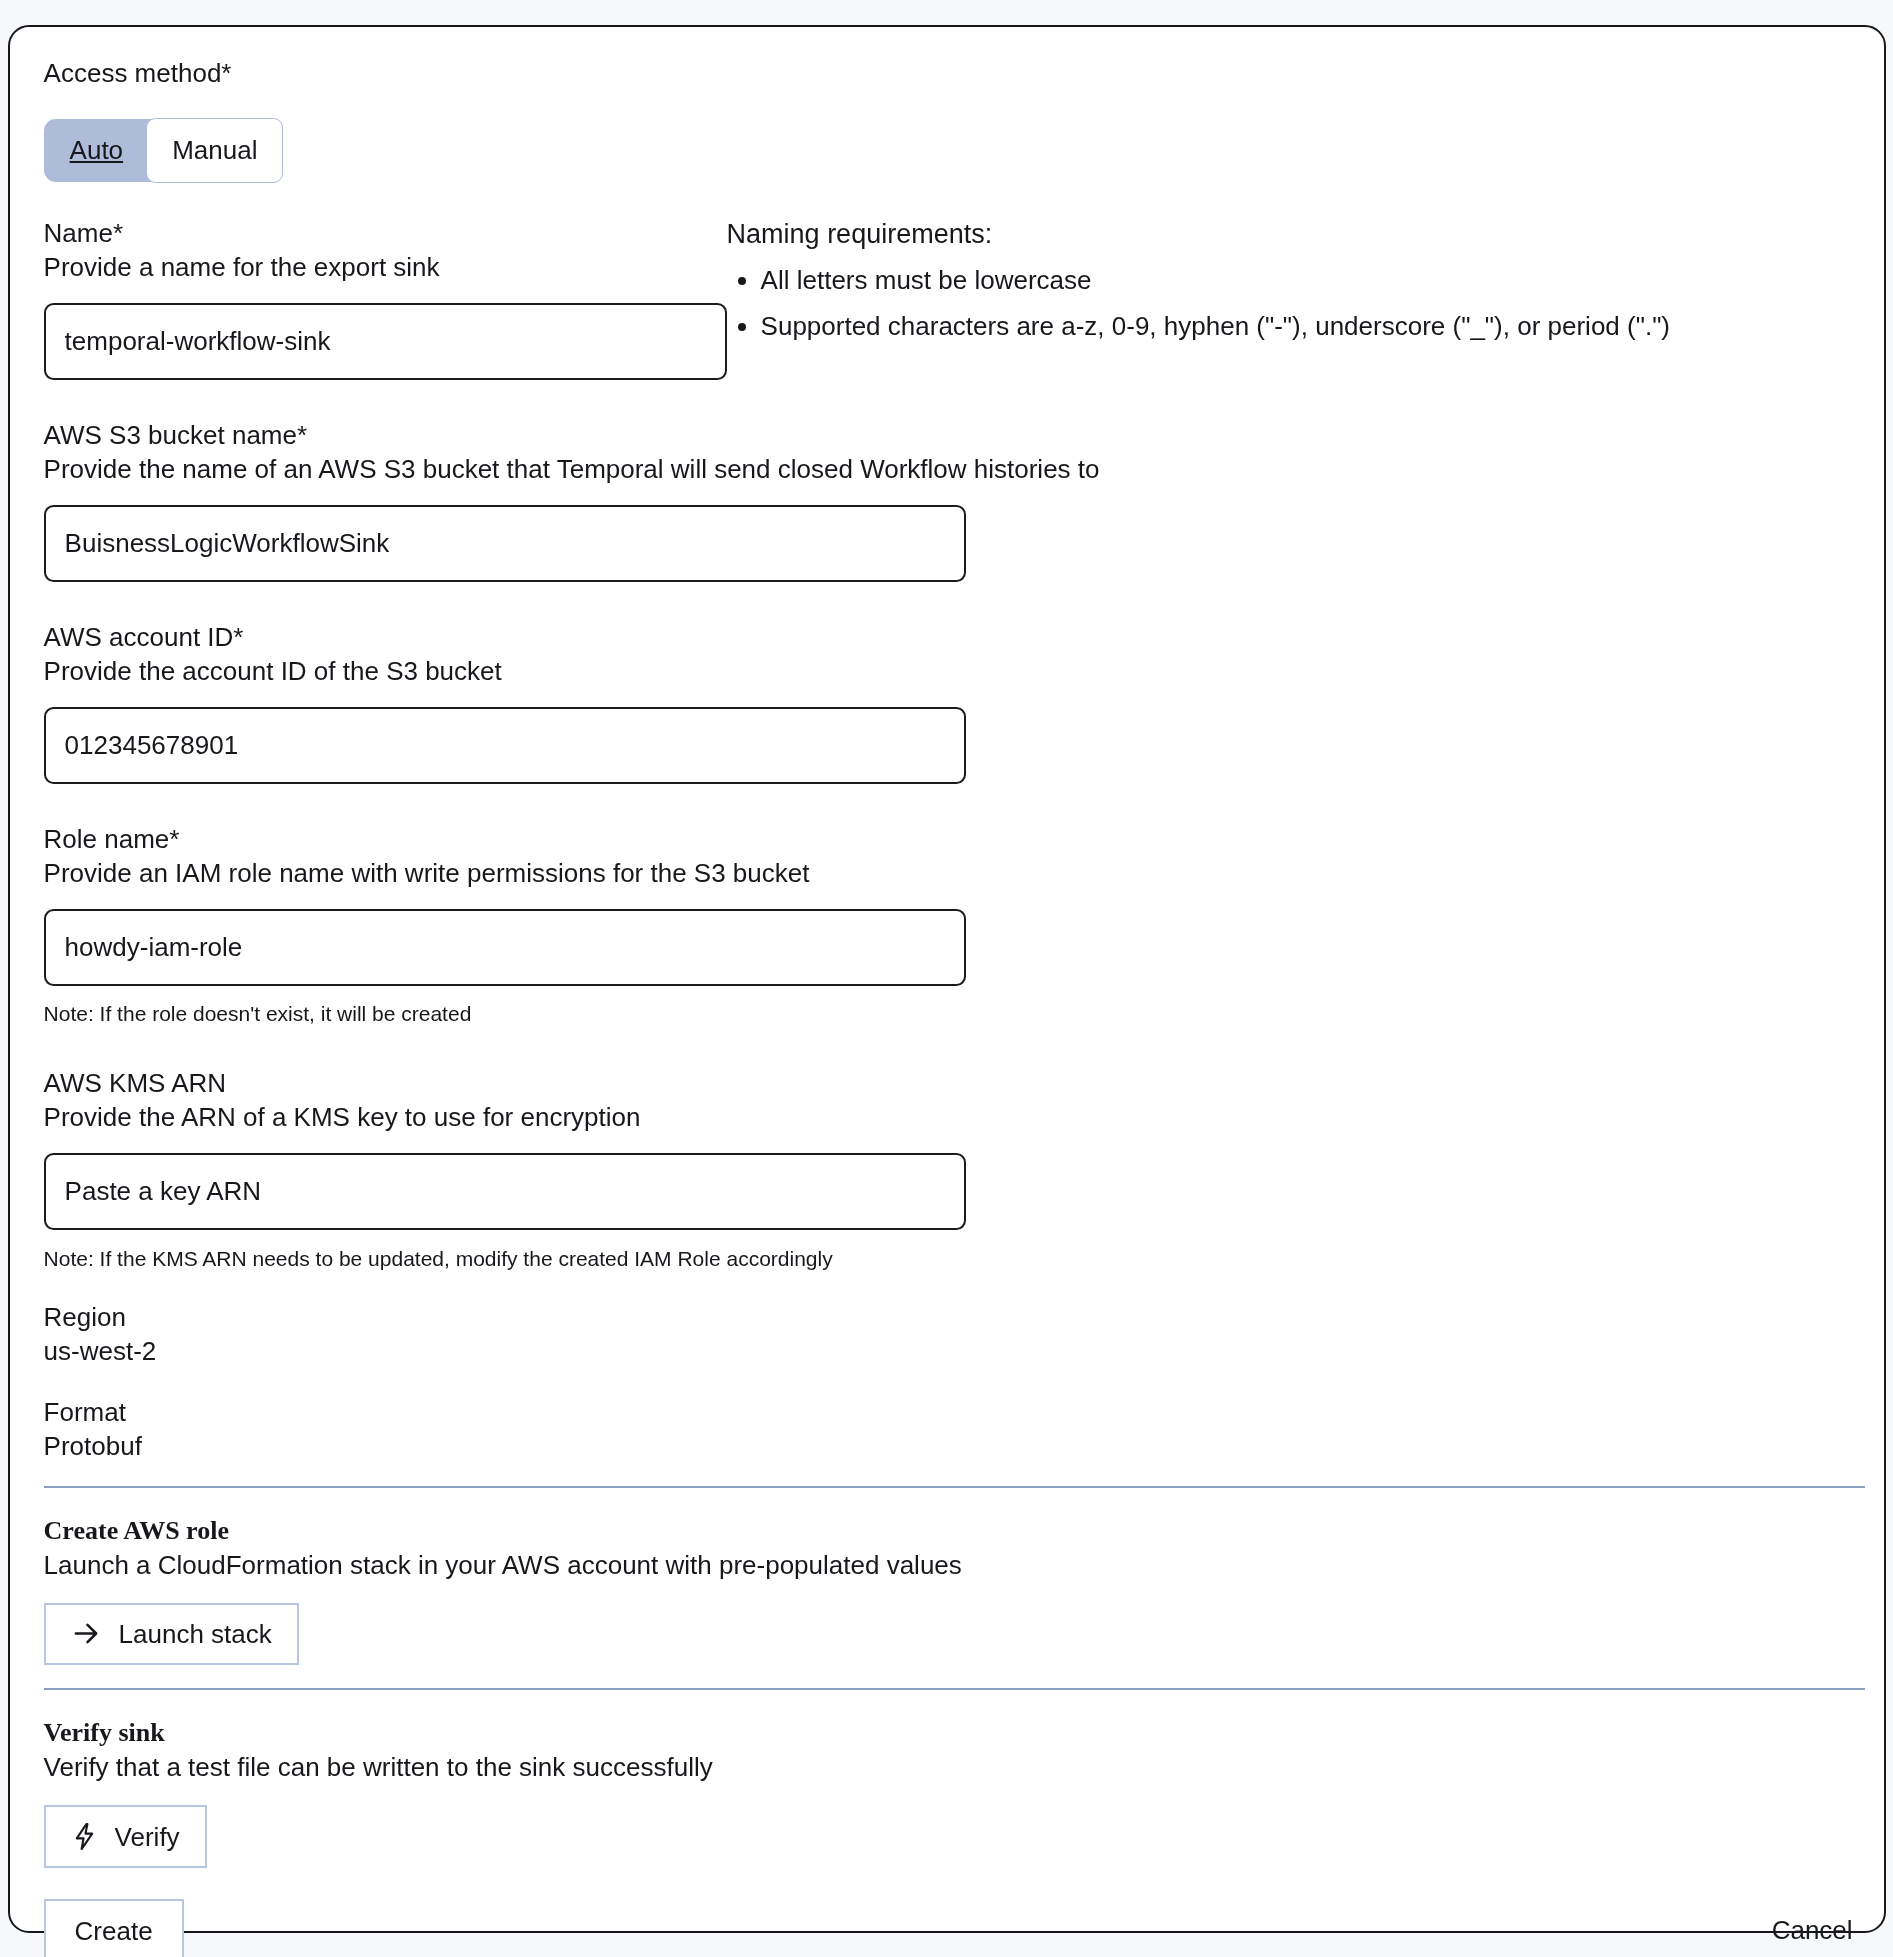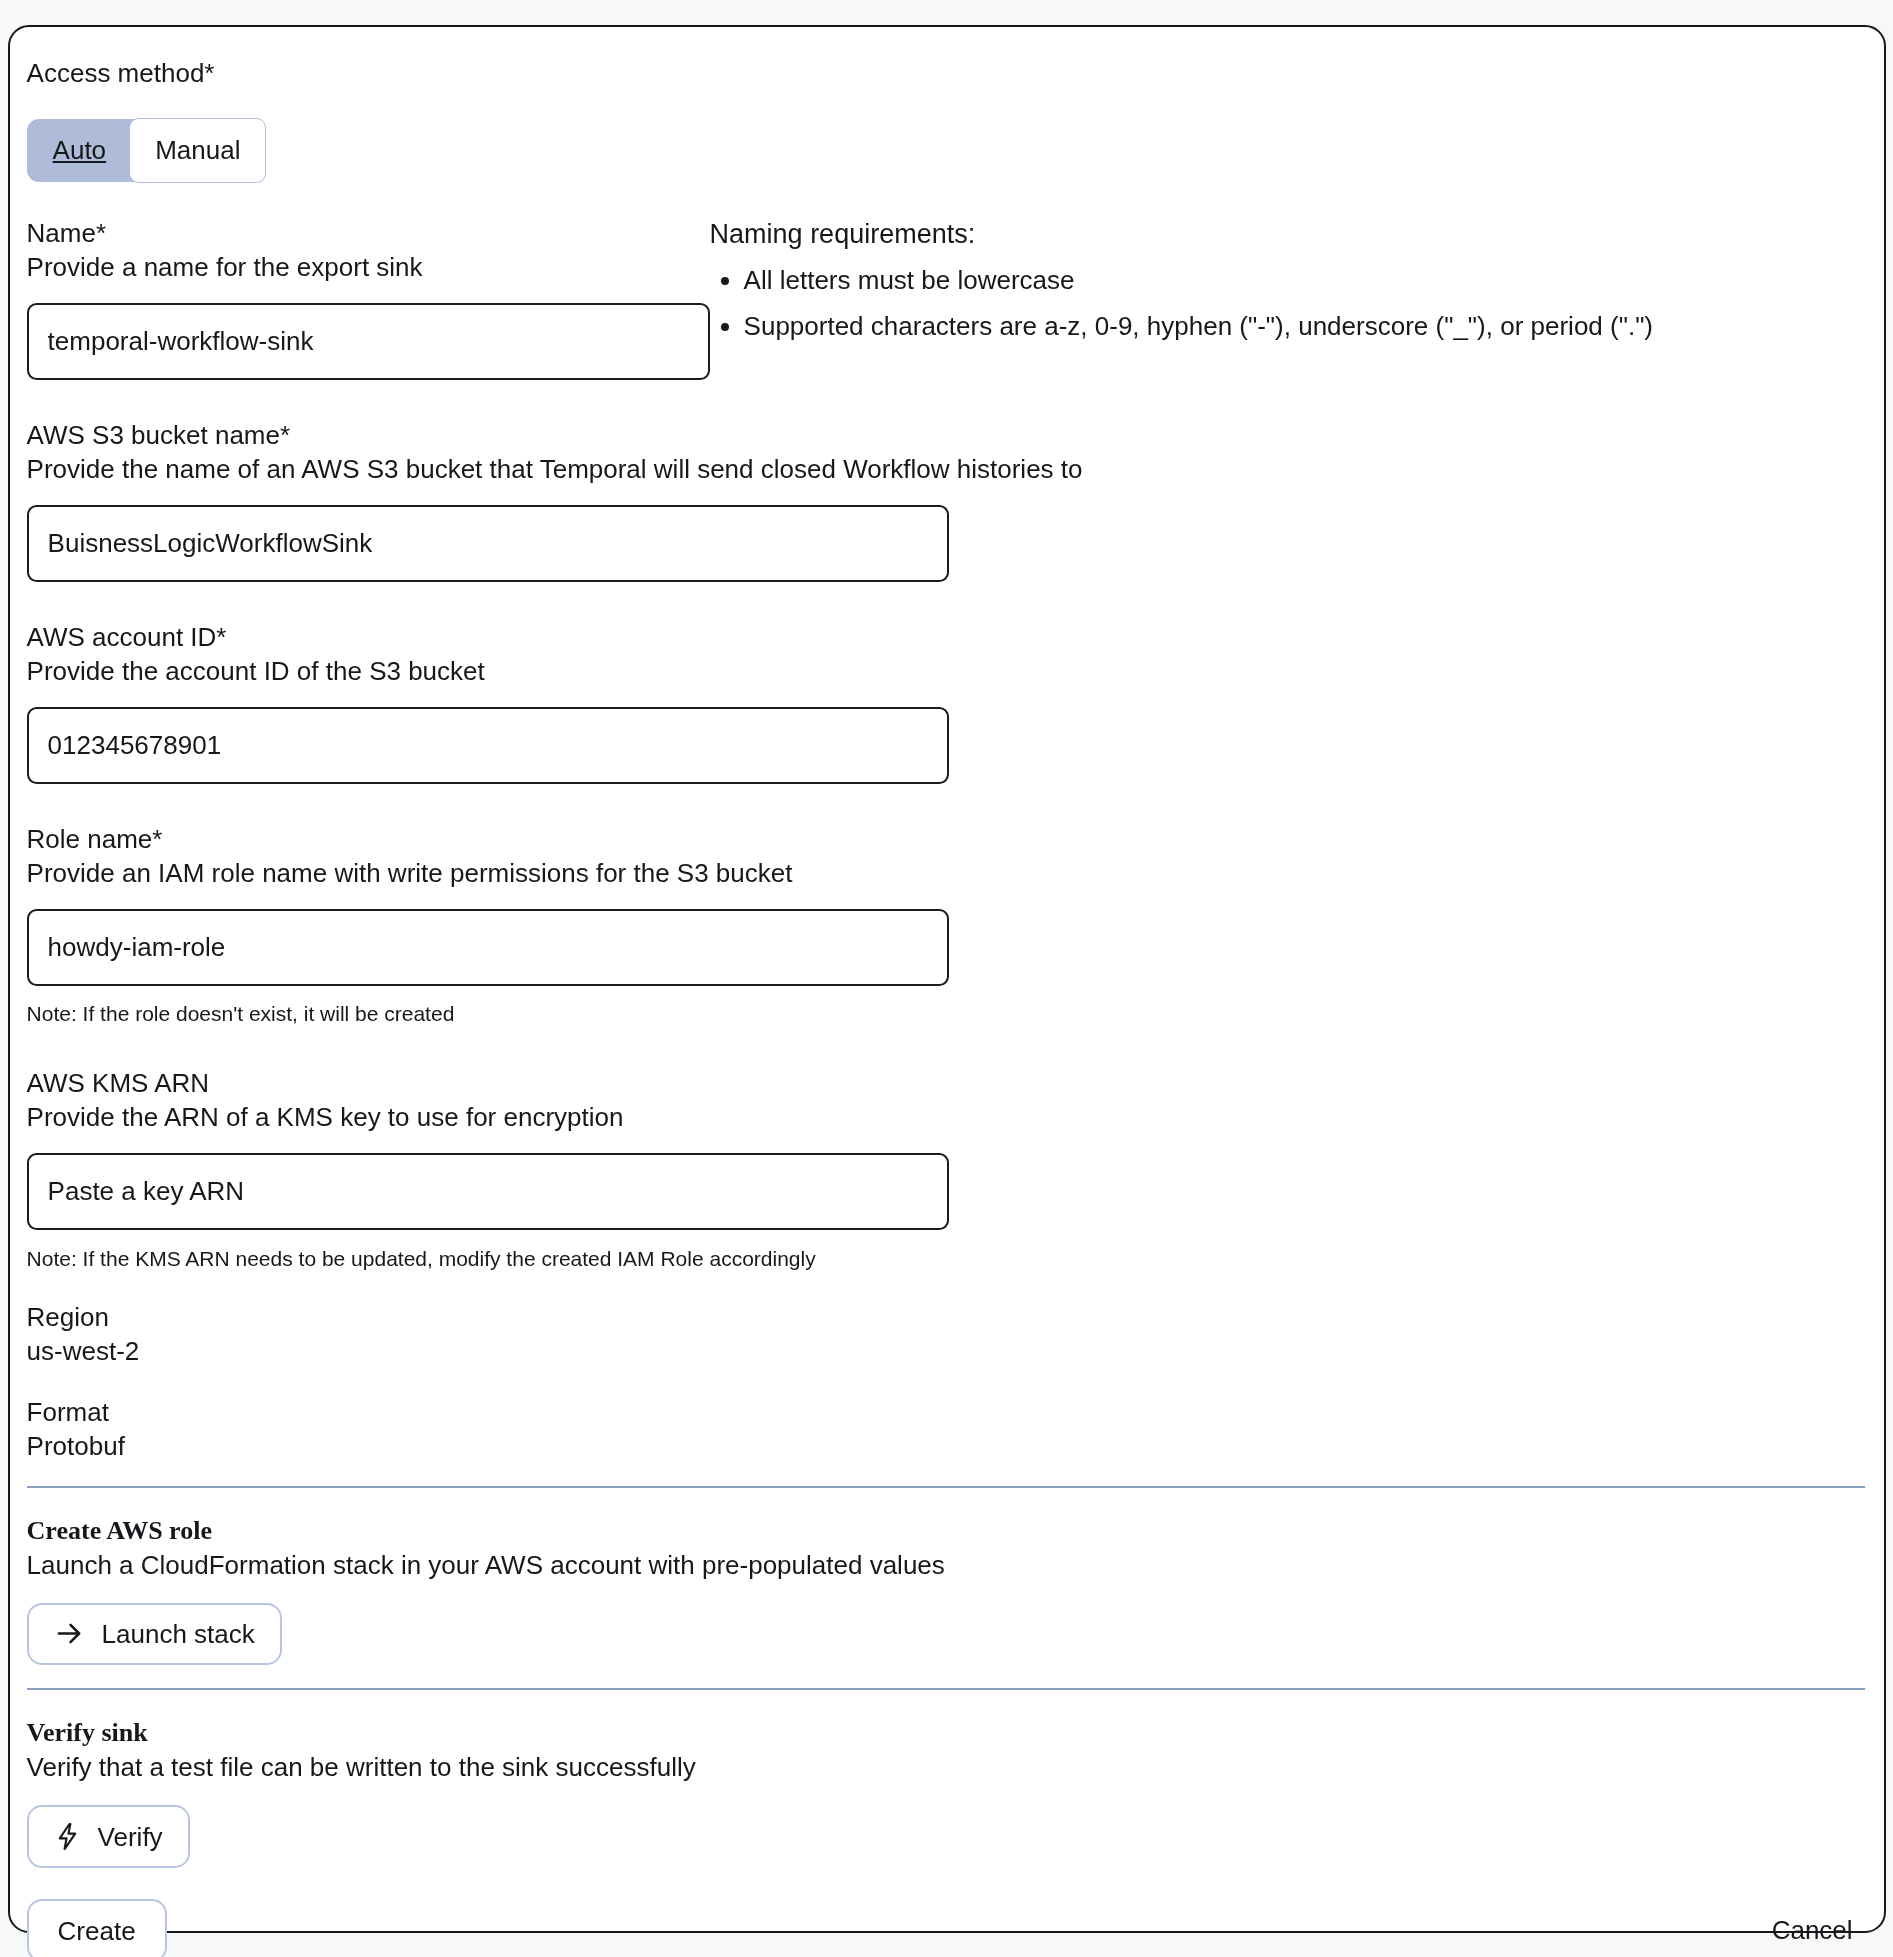--- a/index.html
+++ b/index.html
@@ -11,21 +11,21 @@
     color: #17181c;
     overflow: hidden;
   }
   .card {
     margin: 25px 7.6px 0 7.6px;
     width: 1878px;
     height: 1908px;
     background: #ffffff;
     border: 2.9px solid #17181c;
     border-radius: 21px;
-    padding: 29px 19px 27px 17px;
+    padding: 29px 19px 27px 34px;
   }
   .label, .desc, .value { font-size: 26px; line-height: 34px; }
   .section-title { font-size: 26px; line-height: 34px; font-weight: 700; font-family: Liberation Serif, serif; }
   .note { font-size: 21px; line-height: 29px; margin-top: 13.4px; }
 
   
   .toggle-group {
     margin-top: 29px;
     display: inline-flex;
     border: 1.9px solid #aebcd9;
@@ -83,21 +83,21 @@
     margin: 23px 0 26px 0;
   }
 
   .pill-button {
     margin-top: 21px;
     display: inline-flex;
     align-items: center;
     gap: 17px;
     background: #ffffff;
     border: 2.4px solid #b9c6e2;
-    border-radius: 15px;
+    border-radius: 0;
     padding: 12.4px 25px;
     font-size: 26px;
     line-height: 34px;
     color: #17181c;
     cursor: pointer;
     font-family: "Liberation Sans", "DejaVu Sans", sans-serif;
   }
   .pill-button svg { display: block; }
 
   .actions-row {

